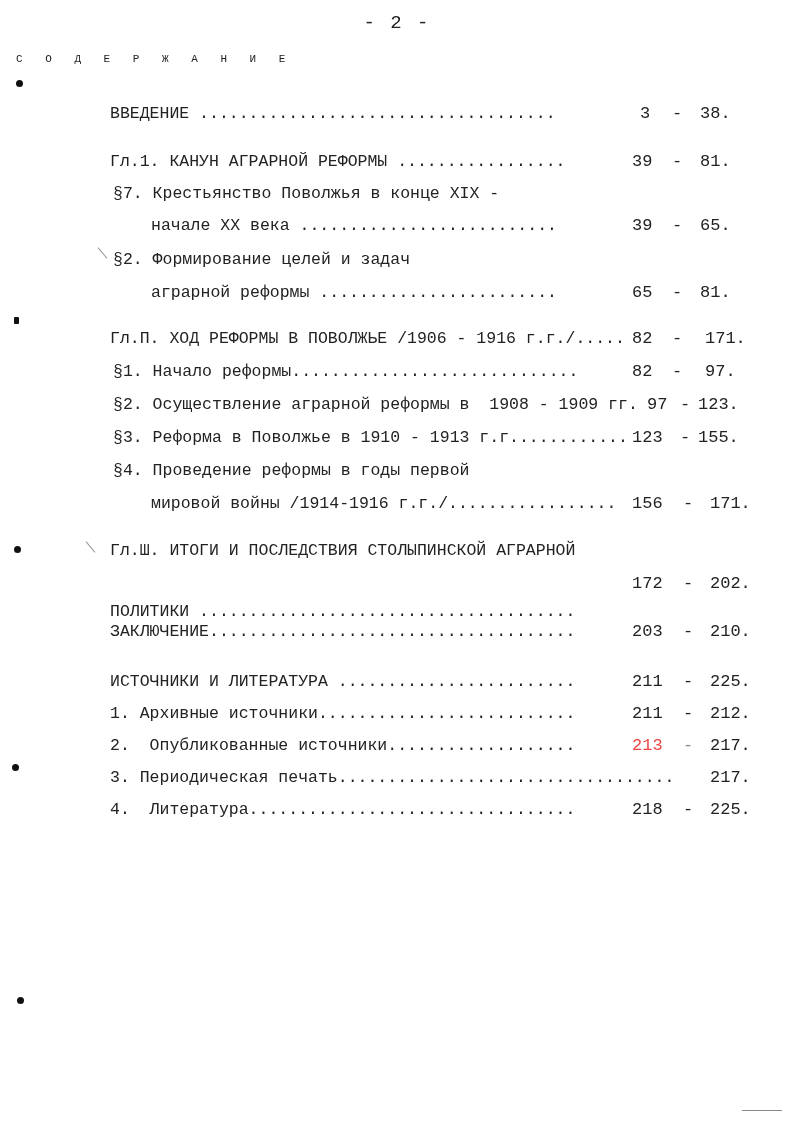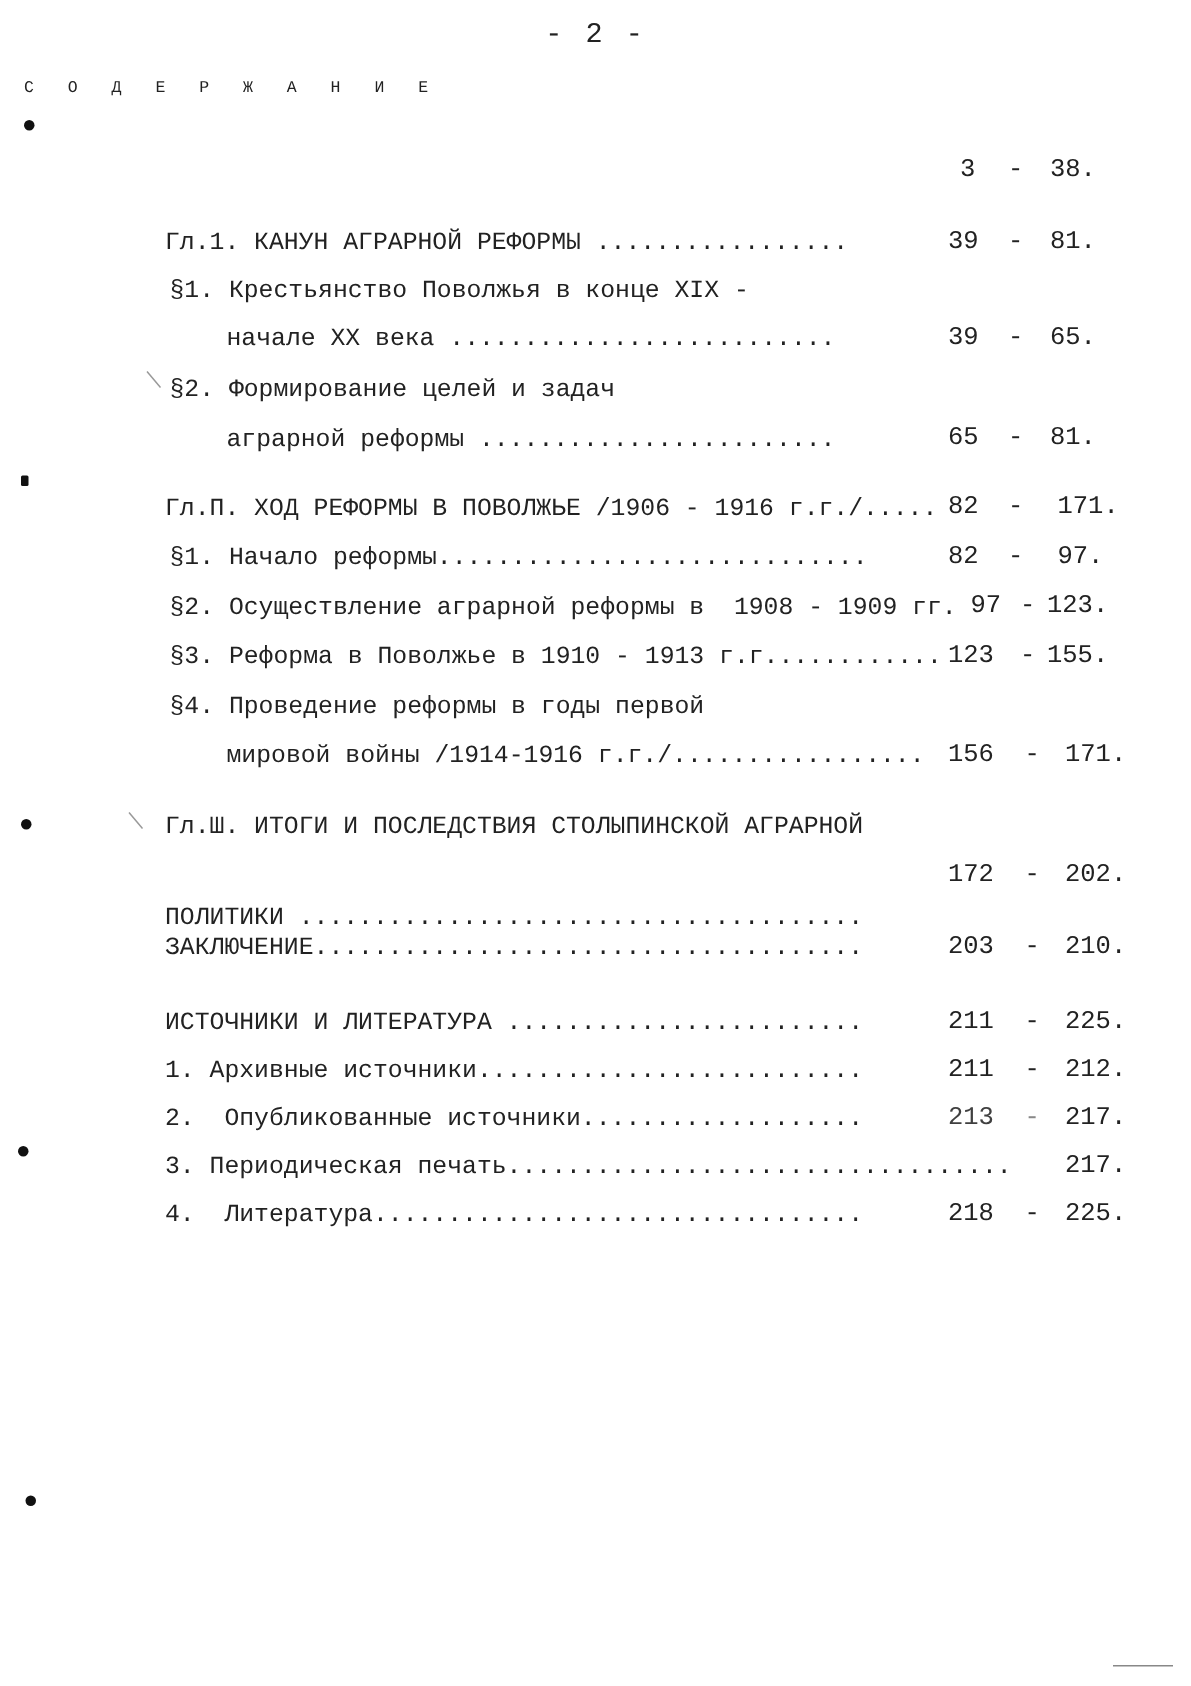--- a/index.html
+++ b/index.html
@@ -25,34 +25,35 @@
 <div class="dot-mark" style="left:16px;top:80px;"></div>
 <div class="dot-mark" style="left:14px;top:317px;width:5px;height:7px;border-radius:1px;"></div>
 <div class="dot-mark" style="left:14px;top:546px;"></div>
 <div class="dot-mark" style="left:12px;top:764px;"></div>
 <div class="dot-mark" style="left:17px;top:997px;"></div>
 <div class="scratch" style="left:102px;top:246px;"></div>
 <div class="scratch" style="left:90px;top:540px;"></div>
 <div class="rule" style="left:742px;top:1110px;width:40px;"></div>
 
 <div class="row" style="top:104px;">
+  <span class="t" style="left: 110px; max-width: 528px; overflow: hidden;">ВВЕДЕНИЕ ....................................</span>
   <span class="num" style="left:640px;">3</span>
   <span class="num" style="left:672px;">-</span>
   <span class="num" style="left:700px;">38.</span>
 </div>
 
 <div class="row" style="top:152px;">
   <span class="t" style="left: 110px; max-width: 520px; overflow: hidden;">Гл.1. КАНУН АГРАРНОЙ РЕФОРМЫ .................</span>
   <span class="num" style="left:632px;">39</span>
   <span class="num" style="left:672px;">-</span>
   <span class="num" style="left:700px;">81.</span>
 </div>
 
 <div class="row" style="top:184px;">
-  <span class="t" style="left:113px;">§1. Крестьянство Поволжья в конце XIX -</span>
+  <span class="t" style="left:113px;">§7. Крестьянство Поволжья в конце XIX -</span>
 </div>
 
 <div class="row" style="top:216px;padding-left:17px;">
   <span class="t" style="left: 151px; max-width: 479px; overflow: hidden;">начале XX века ..........................</span>
   <span class="num" style="left:632px;">39</span>
   <span class="num" style="left:672px;">-</span>
   <span class="num" style="left:700px;">65.</span>
 </div>
 
 <div class="row" style="top:250px;padding-left:36px;">
@@ -132,21 +133,21 @@
 
 <div class="row" style="top:704px;">
   <span class="t" style="left: 110px; max-width: 520px; overflow: hidden;">1. Архивные источники..........................</span>
   <span class="num" style="left:632px;">211</span>
   <span class="num" style="left:683px;">-</span>
   <span class="num" style="left:710px;">212.</span>
 </div>
 
 <div class="row" style="top:736px;">
   <span class="t" style="left: 110px; max-width: 520px; overflow: hidden;">2.  Опубликованные источники...................</span>
-  <span class="num" style="left:632px;color:#404040;">213</span>
+  <span class="num" style="left:632px;color:#ef4444;">213</span>
   <span class="num" style="left:683px;color:#888;">-</span>
   <span class="num" style="left:710px;">217.</span>
 </div>
 
 <div class="row" style="top:768px;">
   <span class="t" style="left: 110px; max-width: 598px; overflow: hidden;">3. Периодическая печать..................................</span>
   <span class="num" style="left:710px;">217.</span>
 </div>
 
 <div class="row" style="top:800px;">

